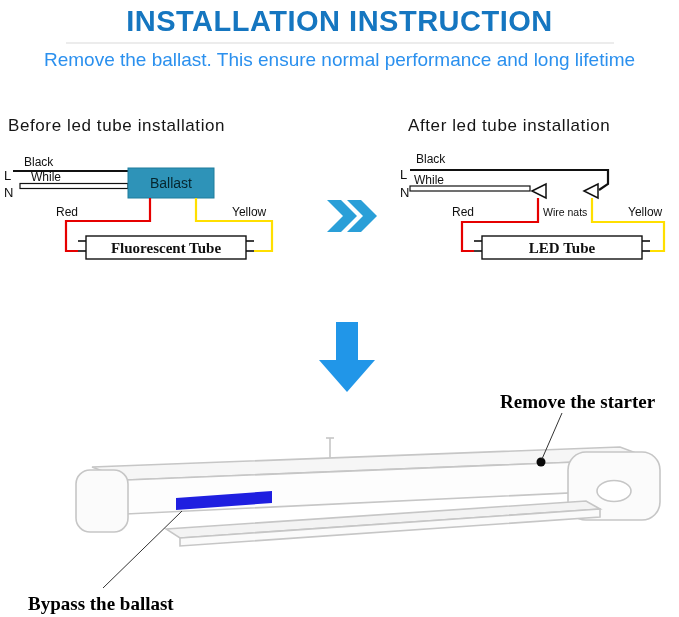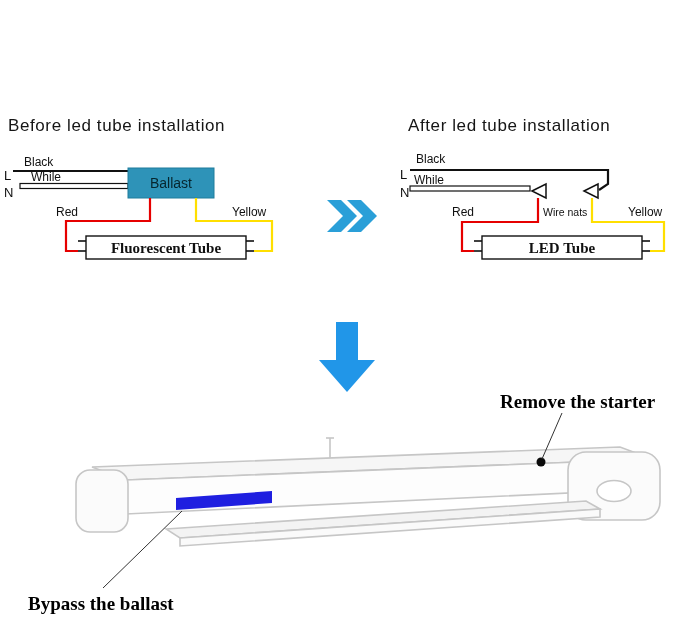--- a/index.html
+++ b/index.html
@@ -21,20 +21,25 @@
   .lbl-box  { font:14px "Liberation Sans",sans-serif; fill:#06262e; }
   .heading  { font:17px "Liberation Sans",sans-serif; letter-spacing:.6px; fill:#151515; }
   .tube-label    { font:600 15px "Liberation Serif",serif; fill:#101010; }
   .fixture-label { font:bold 19px "Liberation Serif",serif; fill:#000; }
 </style>
 </head>
 <body>
 
 <div class="page">
 
+  <div class="header">
+    <div class="title">INSTALLATION INSTRUCTION</div>
+    <div class="title-rule"></div>
+    <div class="subtitle">Remove the ballast. This ensure normal performance and long lifetime</div>
+  </div>
 
   <svg class="canvas" width="679" height="617" viewBox="0 0 679 617">
 
     <text x="8" y="131" class="heading">Before led tube installation</text>
     <text x="408" y="131" class="heading">After led tube installation</text>
 
     <g>
       <text x="24" y="166" class="lbl">Black</text>
       <line x1="13" y1="171" x2="128" y2="171" stroke="#111" stroke-width="2.2"></line>
       <text x="4" y="180" class="lbl-ln">L</text>

